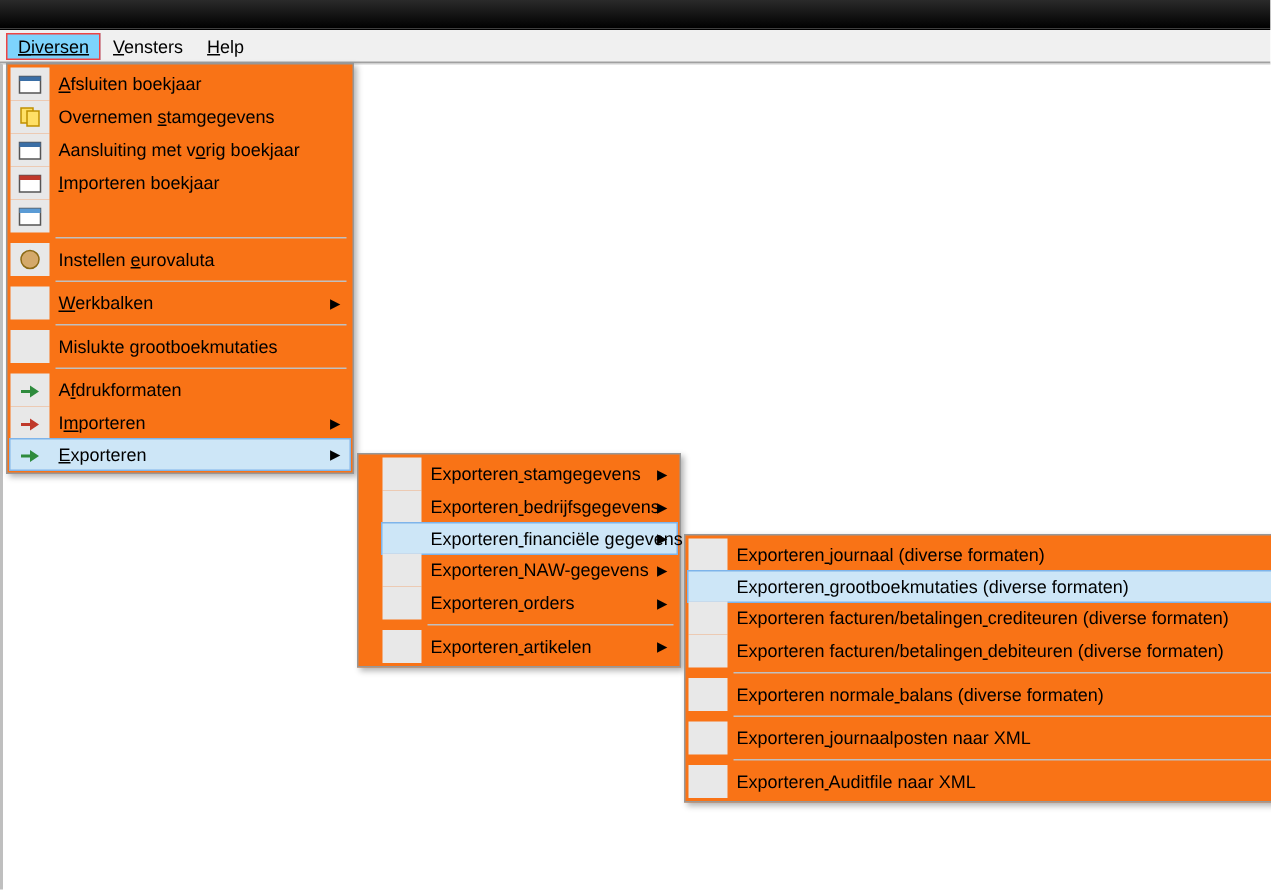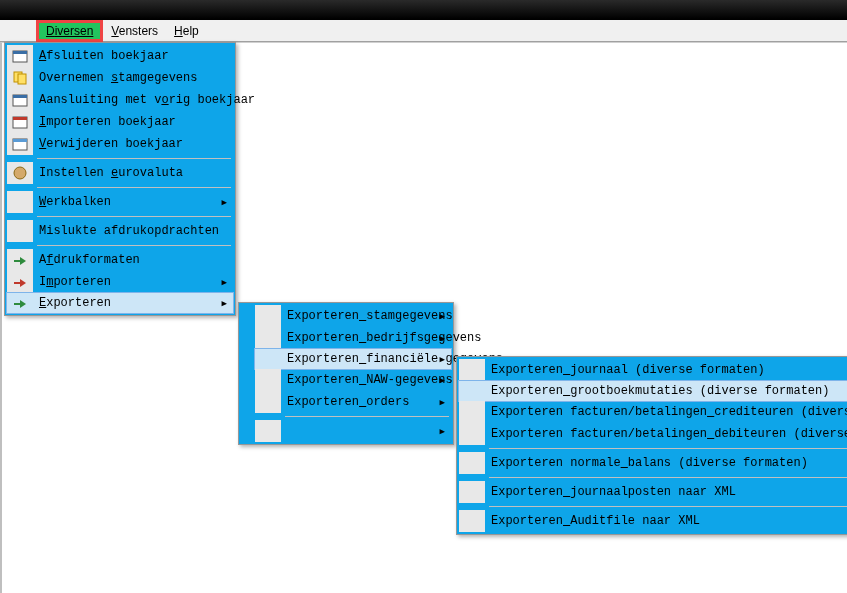--- a/index.html
+++ b/index.html
@@ -22,34 +22,32 @@
     border-bottom: 1px solid #a0a0a0;
     display: flex;
     align-items: center;
     padding: 0 4px;
   }
   .menubar-item {
     padding: 2px 8px;
     cursor: default;
   }
   .menubar-item.active {
-    background: #22c55e;
-    border: 3px solid #ef4444;
+    background: #7dd3fc;
+    border: 1px solid #ef4444;
     padding: 1px 7px;
-    margin-left: 32px;
   }
   .mnemonic { text-decoration: underline; }
 
   .dropdown {
     position: absolute;
-    background: #0ea5e9;
+    background: #f97316;
     border: 1px solid #979797;
     box-shadow: 2px 2px 4px rgba(0,0,0,0.3);
     padding: 2px;
-    font-family: Liberation Mono, monospace;
   }
   .dropdown .icon-col {
     width: 26px;
     min-width: 26px;
     height: 22px;
     display: flex;
     align-items: center;
     justify-content: center;
   }
   .menu-item {
@@ -156,41 +154,40 @@
       </div>
     <span class="label"><span class="mnemonic">I</span>mporteren boekjaar</span>
   </div>
   <div class="menu-item">
     <div class="icon-col icon-strip">
         <span class="mini-icon"><svg width="16" height="16">
             <rect x="1" y="3" width="14" height="11" fill="#fff" stroke="#555"></rect>
             <rect x="1" y="3" width="14" height="3" fill="#5a9bd5"></rect>
           </svg></span>
       </div>
-    <span class="label"><span class="mnemonic">V</span>erwijderen boekjaar</span>
   </div>
   <div class="separator"></div>
   <div class="menu-item">
     <div class="icon-col icon-strip">
         <span class="mini-icon"><svg width="16" height="16">
             <circle cx="8" cy="8" r="6" fill="#d4a96a" stroke="#8b6914"></circle>
           </svg></span>
       </div>
     <span class="label">Instellen <span class="mnemonic">e</span>urovaluta</span>
   </div>
   <div class="separator"></div>
   <div class="menu-item">
     <div class="icon-col icon-strip"></div>
     <span class="label"><span class="mnemonic">W</span>erkbalken</span>
     <span class="arrow">▶</span>
   </div>
   <div class="separator"></div>
   <div class="menu-item">
     <div class="icon-col icon-strip"></div>
-    <span class="label">Mislukte afdrukopdrachten</span>
+    <span class="label">Mislukte grootboekmutaties</span>
   </div>
   <div class="separator"></div>
   <div class="menu-item">
     <div class="icon-col icon-strip">
         <span class="mini-icon"><svg width="16" height="16">
             <path d="M2 8 L8 8 L8 5 L14 9 L8 13 L8 10 L2 10 Z" fill="#2e8b3d"></path>
           </svg></span>
       </div>
     <span class="label">A<span class="mnemonic">f</span>drukformaten</span>
   </div>
@@ -236,20 +233,21 @@
     <span class="arrow">▶</span>
   </div>
   <div class="menu-item">
     <div class="icon-col icon-strip"></div>
     <span class="label">Exporteren<span class="mnemonic"> </span>orders</span>
     <span class="arrow">▶</span>
   </div>
   <div class="separator"></div>
   <div class="menu-item">
     <div class="icon-col icon-strip"></div>
+    <span class="label">Exporteren<span class="mnemonic"> </span>artikelen</span>
     <span class="arrow">▶</span>
   </div>
 </div>
 
 <div id="menu-financieel" class="dropdown">
   <div class="menu-item">
     <div class="icon-col icon-strip"></div>
     <span class="label">Exporteren<span class="mnemonic"> </span>journaal (diverse formaten)</span>
   </div>
   <div class="menu-item highlight">

